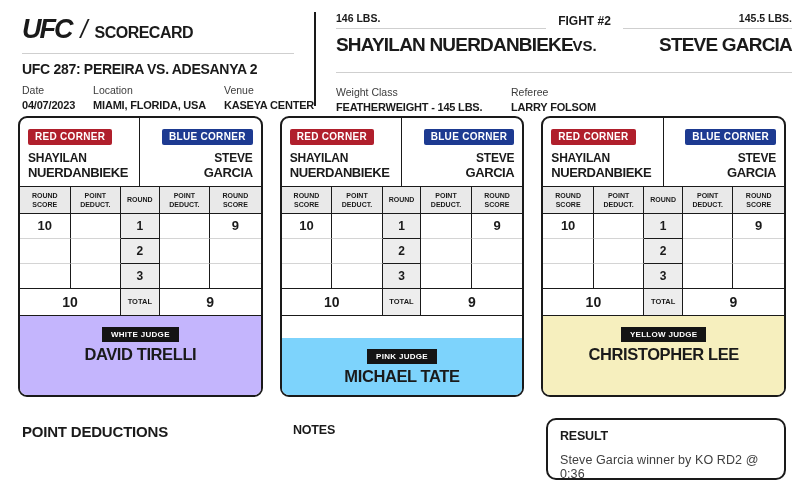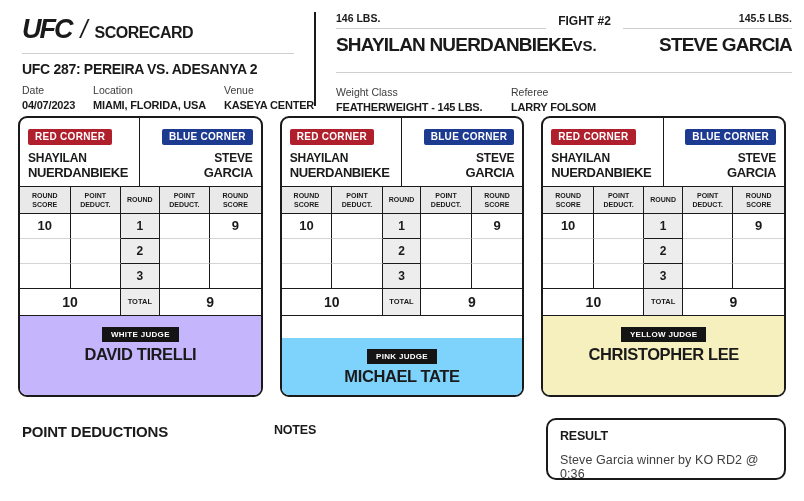--- a/index.html
+++ b/index.html
@@ -53,21 +53,21 @@
   .t-total .cell { height:27px; font-size:14px; font-weight:bold; border-bottom:1.5px solid #1a1a1a; }
   .t-total .cell.wide { width:42%; }
   .t-total .cell.rcol { font-size:7.5px; }
   .judge { flex:1; text-align:center; padding:7px 4px 9px; }
   .judge-badge { display:inline-block; background:#141414; color:#fff; font-size:8px; font-weight:bold; letter-spacing:0.3px; padding:3px 9px; }
   .judge-name { font-size:16.5px; font-weight:bold; letter-spacing:-0.4px; margin-top:3px; }
 
   
   .footer { position:relative; height:136px; }
   .pd-label { position:absolute; left:22px; top:26px; font-size:15px; font-weight:bold; letter-spacing:-0.2px; }
-  .notes-label { position:absolute; left:274px; top:26px; font-size:12.5px; font-weight:bold; letter-spacing:-0.2px; }
+  .notes-label { position:absolute; left:293px; top:26px; font-size:12.5px; font-weight:bold; letter-spacing:-0.2px; }
   .result-box { position:absolute; left:546px; top:21px; width:240px; height:62px; border:2px solid #1a1a1a; border-radius:10px; padding:9px 12px; }
   .result-label { font-size:12.5px; font-weight:bold; letter-spacing:-0.2px; }
   .result-text { font-size:12.5px; color:#404040; margin-top:10px; letter-spacing:0.1px; }
 </style>
 </head>
 <body>
 
 <div class="header">
   <div class="header-left">
     <div class="logo-row">

